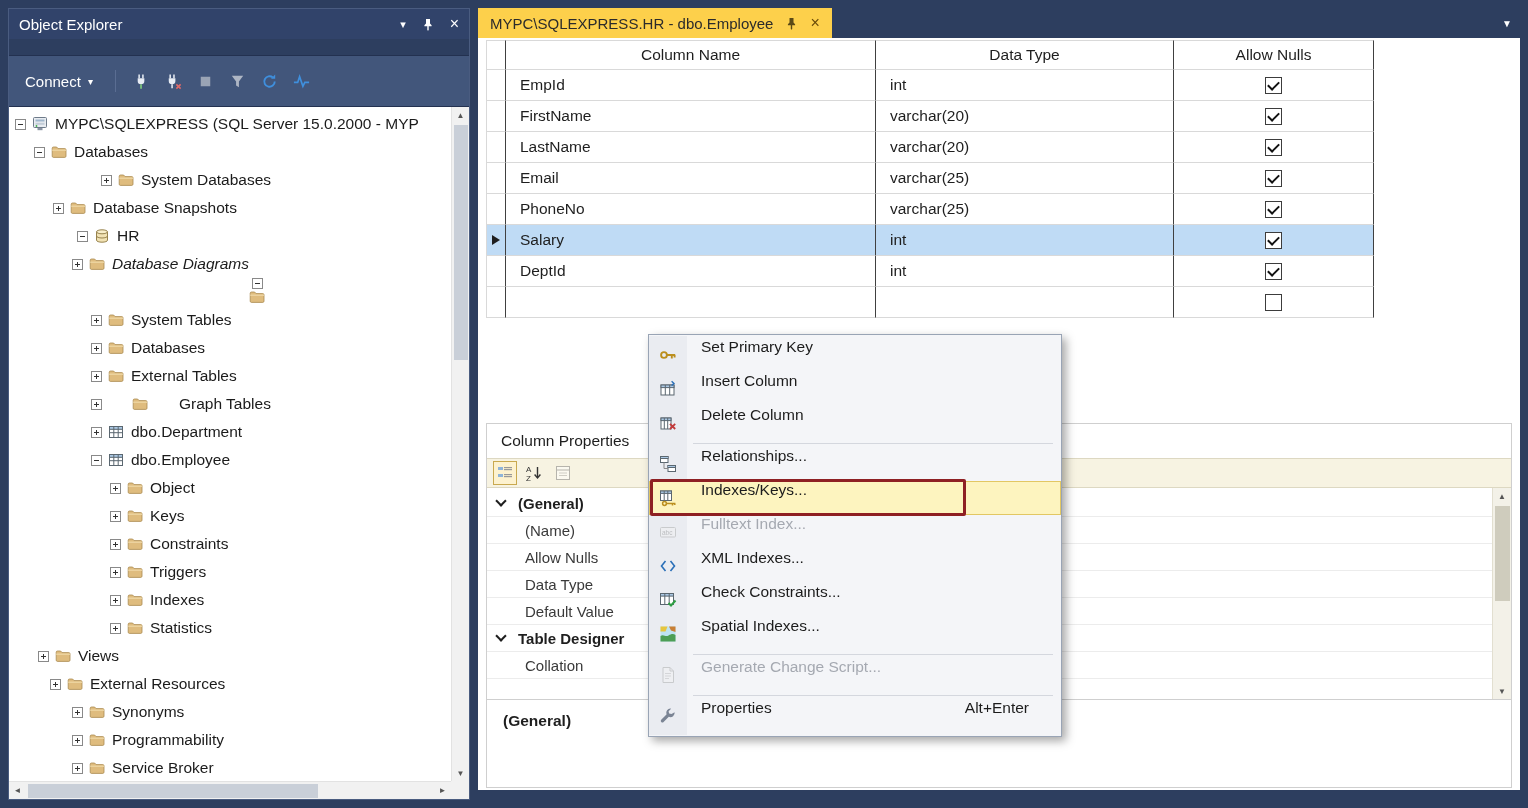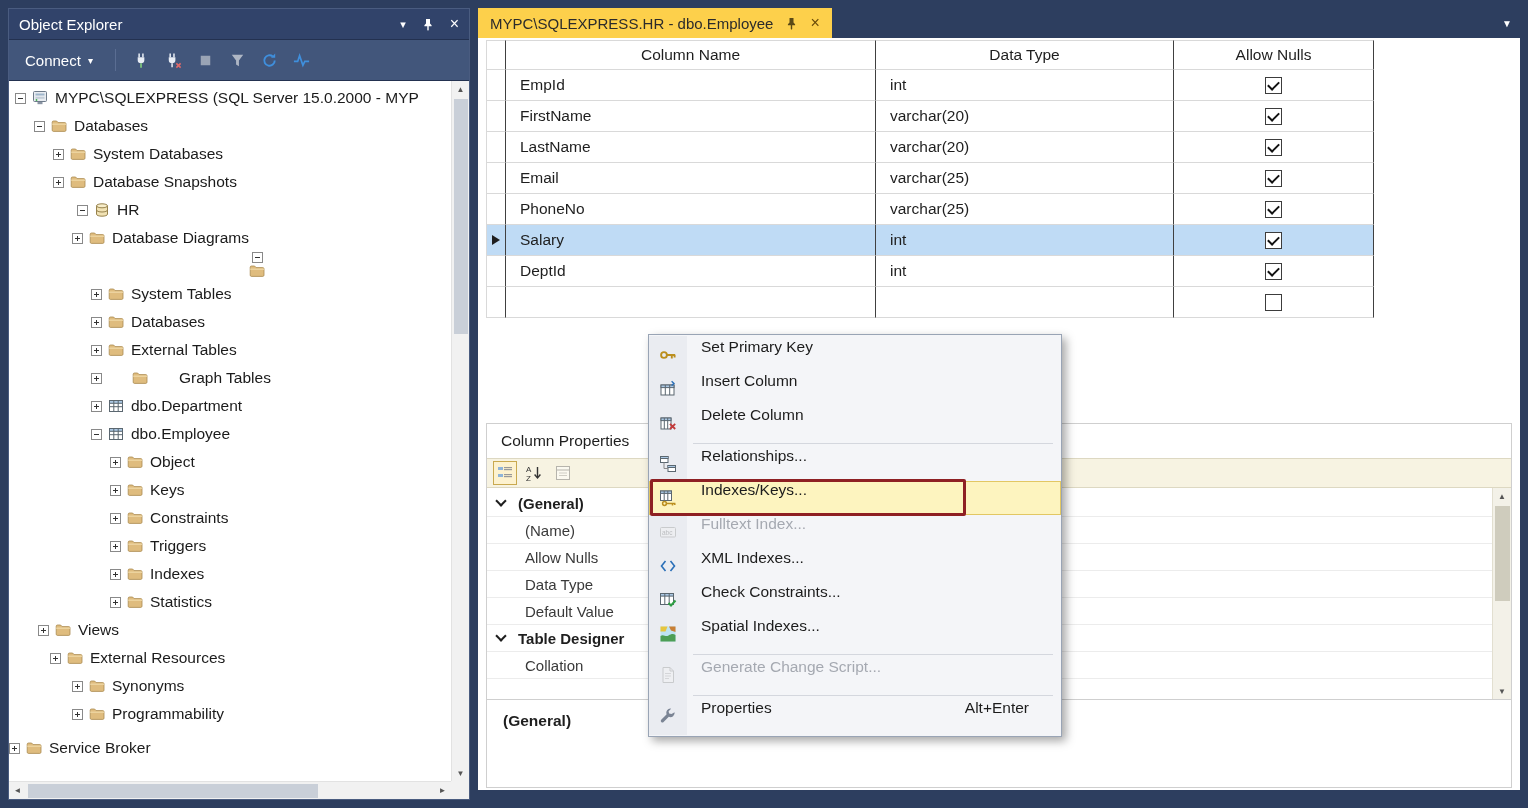--- a/index.html
+++ b/index.html
@@ -20,23 +20,23 @@
     border: 1px solid #4a5c80; background: #2d3e5f;
   }
   .oe-titlebar {
     height: 30px; flex: none; display: flex; align-items: center;
     padding: 0 10px; color: #fff; font-size: 15px; background: #31436a;
   }
   .oe-title { flex: 1; white-space: nowrap; }
   .tb-btn { color: #fff; margin-left: 16px; font-size: 11px; display: flex; align-items: center; cursor: default; }
   .tb-btn.close { font-size: 16px; line-height: 1; }
   .oe-toolbar {
-    height: 42px; flex: none; background: #42567b;
+    height: 52px; flex: none; background: #42567b;
     border-top: 1px solid #233150; border-bottom: 1px solid #233150;
-    display: flex; align-items: center; padding: 0 8px; gap: 8px;
+    display: flex; align-items: center; padding: 0 8px; gap: 8px; margin-top: 16px;
   }
   .connect-btn { color: #fff; font-size: 15px; display: flex; align-items: center; gap: 7px; padding: 4px 8px; }
   .connect-btn .caret { font-size: 10px; }
   .tb-sep { width: 1px; height: 22px; background: #5a6d92; margin: 0 6px; }
   .tb-icons { display: flex; align-items: center; gap: 8px; }
   .tb-icon { width: 24px; height: 24px; display: flex; align-items: center; justify-content: center; }
   .tb-icon svg { width: 19px; height: 19px; display: block; }
 
   .tree-wrap { flex: 1; background: #fff; position: relative; overflow: hidden; }
   .tree { position: absolute; left: 0; top: 3px; right: 20px; bottom: 18px; overflow: hidden; }
@@ -212,21 +212,21 @@
           <div class="tree-row" style="padding-left: 25px;">
             <div class="expander"></div>
             <div class="tree-icon">
               <svg viewBox="0 0 16 16">
                 <path d="M1.2 4.2c0-.7.5-1.2 1.2-1.2h3.2l1.5 1.6h6.7c.7 0 1.2.5 1.2 1.2v6.4c0 .7-.5 1.2-1.2 1.2H2.4c-.7 0-1.2-.5-1.2-1.2z" fill="#dfbc7e" stroke="#a98a50" stroke-width=".8"></path>
                 <path d="M1.2 5.6h13.8v1.2H1.2z" fill="#efd9a7"></path>
               </svg>
             </div>
             <div class="tree-label">Databases</div>
           </div>
-          <div class="tree-row" style="padding-left: 44px;">
+          <div class="tree-row" style="padding-left: 44px; margin-left: 48px;">
             <div class="expander plus"></div>
             <div class="tree-icon">
               <svg viewBox="0 0 16 16">
                 <path d="M1.2 4.2c0-.7.5-1.2 1.2-1.2h3.2l1.5 1.6h6.7c.7 0 1.2.5 1.2 1.2v6.4c0 .7-.5 1.2-1.2 1.2H2.4c-.7 0-1.2-.5-1.2-1.2z" fill="#dfbc7e" stroke="#a98a50" stroke-width=".8"></path>
                 <path d="M1.2 5.6h13.8v1.2H1.2z" fill="#efd9a7"></path>
               </svg>
             </div>
             <div class="tree-label">System Databases</div>
           </div>
           <div class="tree-row" style="padding-left: 44px;">
@@ -243,21 +243,21 @@
             <div class="expander"></div>
             <div class="tree-icon">
               <svg viewBox="0 0 16 16">
                 <path d="M2.5 3.8v8.4c0 1.2 2.5 2 5.5 2s5.5-.8 5.5-2V3.8" fill="#f1e2b4" stroke="#97824c"></path>
                 <ellipse cx="8" cy="3.8" rx="5.5" ry="2" fill="#f8eecb" stroke="#97824c"></ellipse>
                 <path d="M2.5 8c0 1.1 2.5 2 5.5 2s5.5-.9 5.5-2" fill="none" stroke="#97824c"></path>
               </svg>
             </div>
             <div class="tree-label">HR</div>
           </div>
-          <div class="tree-row" style="padding-left: 63px;">
+          <div class="tree-row" style="padding-left: 63px; font-style: italic;">
             <div class="expander plus"></div>
             <div class="tree-icon">
               <svg viewBox="0 0 16 16">
                 <path d="M1.2 4.2c0-.7.5-1.2 1.2-1.2h3.2l1.5 1.6h6.7c.7 0 1.2.5 1.2 1.2v6.4c0 .7-.5 1.2-1.2 1.2H2.4c-.7 0-1.2-.5-1.2-1.2z" fill="#dfbc7e" stroke="#a98a50" stroke-width=".8"></path>
                 <path d="M1.2 5.6h13.8v1.2H1.2z" fill="#efd9a7"></path>
               </svg>
             </div>
             <div class="tree-label">Database Diagrams</div>
           </div>
           <div class="tree-row" style="padding-left: 63px; flex-direction: column;">
@@ -425,21 +425,21 @@
           <div class="tree-row" style="padding-left: 63px;">
             <div class="expander plus"></div>
             <div class="tree-icon">
               <svg viewBox="0 0 16 16">
                 <path d="M1.2 4.2c0-.7.5-1.2 1.2-1.2h3.2l1.5 1.6h6.7c.7 0 1.2.5 1.2 1.2v6.4c0 .7-.5 1.2-1.2 1.2H2.4c-.7 0-1.2-.5-1.2-1.2z" fill="#dfbc7e" stroke="#a98a50" stroke-width=".8"></path>
                 <path d="M1.2 5.6h13.8v1.2H1.2z" fill="#efd9a7"></path>
               </svg>
             </div>
             <div class="tree-label">Programmability</div>
           </div>
-          <div class="tree-row" style=" margin-top: 6px;">
+          <div class="tree-row" style="padding-left: 63px;">
             <div class="expander plus"></div>
             <div class="tree-icon">
               <svg viewBox="0 0 16 16">
                 <path d="M1.2 4.2c0-.7.5-1.2 1.2-1.2h3.2l1.5 1.6h6.7c.7 0 1.2.5 1.2 1.2v6.4c0 .7-.5 1.2-1.2 1.2H2.4c-.7 0-1.2-.5-1.2-1.2z" fill="#dfbc7e" stroke="#a98a50" stroke-width=".8"></path>
                 <path d="M1.2 5.6h13.8v1.2H1.2z" fill="#efd9a7"></path>
               </svg>
             </div>
             <div class="tree-label">Service Broker</div>
           </div>
           <div class="tree-row" style="padding-left: 63px; margin-top: 24px;">

